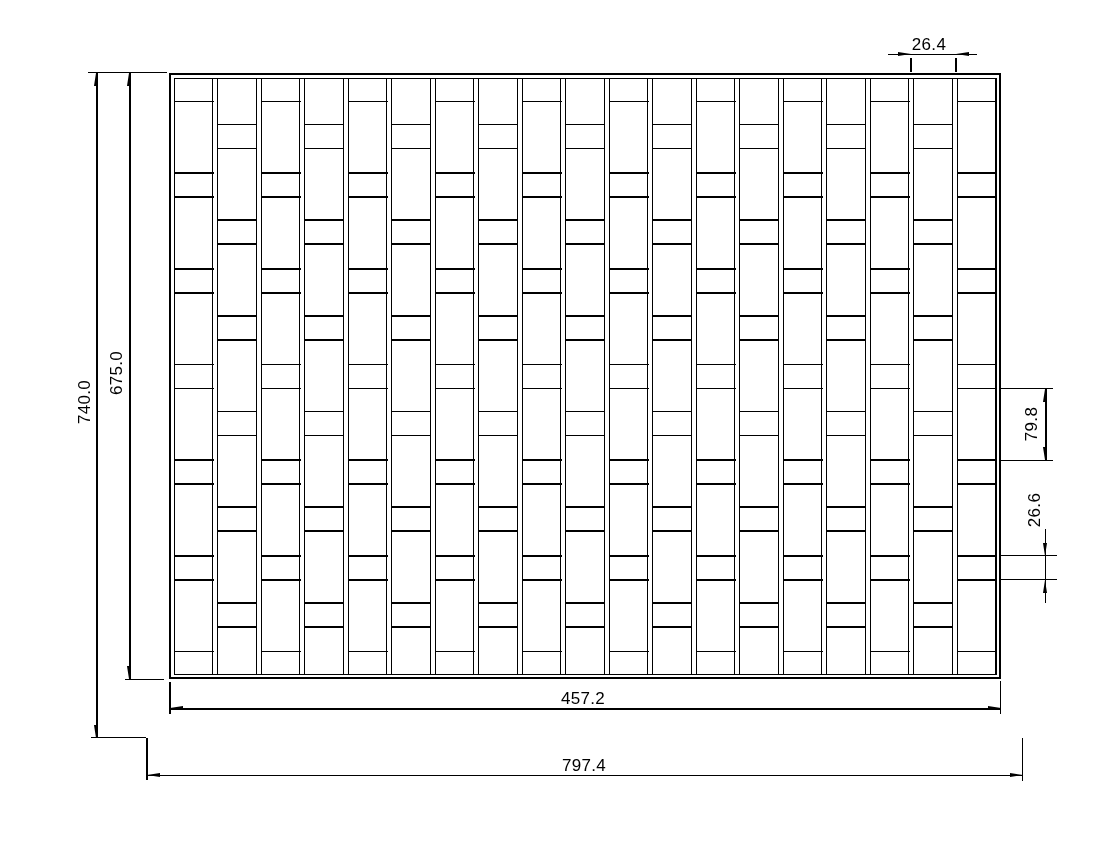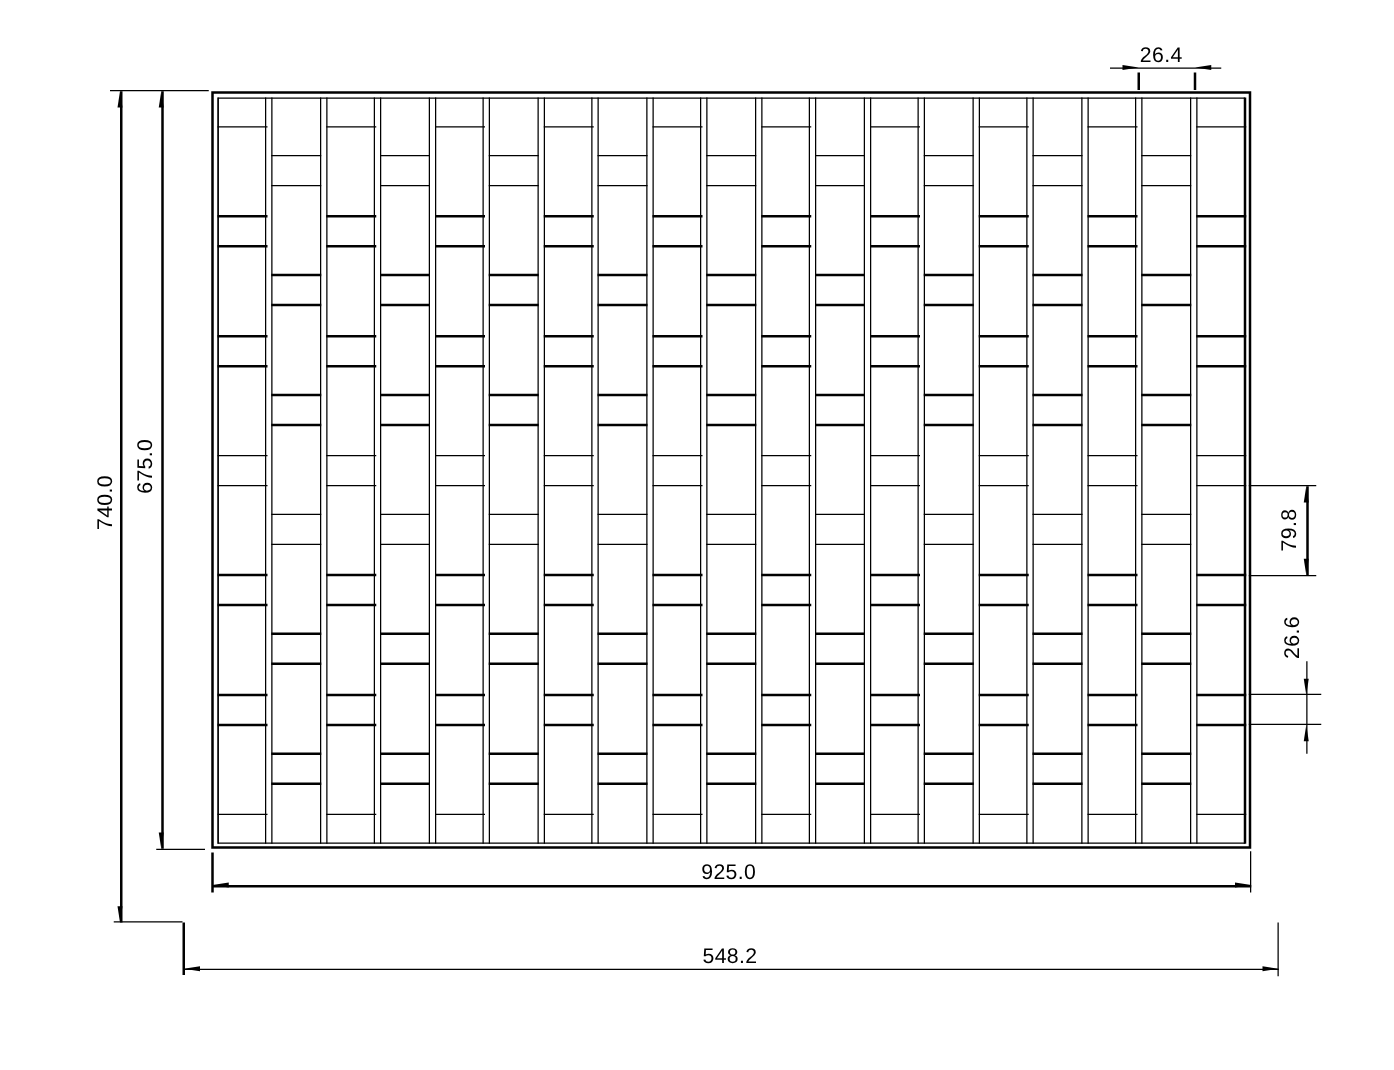--- a/index.html
+++ b/index.html
@@ -304,27 +304,27 @@
     <div class="ln" style="left: 129.3px; top: 73px; width: 1.4px; height: 606.4px;"></div>
     <div class="ln" style="left: 125px; top: 679.1px; width: 39px; height: 1.4px;"></div>
     <div class="arr" style="border-left: 2.6px solid transparent; border-right: 2.6px solid transparent; border-bottom: 13px solid rgb(0, 0, 0); left: 127.4px; top: 73px;"></div>
     <div class="arr" style="border-left: 2.6px solid transparent; border-right: 2.6px solid transparent; border-top: 13px solid rgb(0, 0, 0); left: 127.4px; top: 666.2px;"></div>
     <div class="dim-label" style="left: 116px; top: 373px; transform: translate(-50%, -50%) rotate(-90deg);">675.0</div>
     <div class="ln" style="left: 170px; top: 708.3px; width: 831px; height: 1.4px;"></div>
     <div class="ln" style="left: 169.3px; top: 682px; width: 1.4px; height: 32px;"></div>
     <div class="ln" style="left: 1000px; top: 681px; width: 1.4px; height: 32.6px;"></div>
     <div class="arr" style="border-top: 2.6px solid transparent; border-bottom: 2.6px solid transparent; border-right: 13px solid rgb(0, 0, 0); left: 170.3px; top: 706.4px;"></div>
     <div class="arr" style="border-top: 2.6px solid transparent; border-bottom: 2.6px solid transparent; border-left: 13px solid rgb(0, 0, 0); left: 987.7px; top: 706.4px;"></div>
-    <div class="dim-label" style="left: 583px; top: 698px; transform: translate(-50%, -50%) rotate(0deg);">925.0</div>
+    <div class="dim-label" style="left: 583px; top: 698px; transform: translate(-50%, -50%) rotate(0deg);">457.2</div>
     <div class="ln" style="left: 147px; top: 774.8px; width: 876px; height: 1.4px;"></div>
     <div class="ln" style="left: 146.3px; top: 737.6px; width: 1.4px; height: 42.9px;"></div>
     <div class="ln" style="left: 1022px; top: 738px; width: 1.4px; height: 42.5px;"></div>
     <div class="arr" style="border-top: 2.6px solid transparent; border-bottom: 2.6px solid transparent; border-right: 13px solid rgb(0, 0, 0); left: 147.3px; top: 772.9px;"></div>
     <div class="arr" style="border-top: 2.6px solid transparent; border-bottom: 2.6px solid transparent; border-left: 13px solid rgb(0, 0, 0); left: 1009.7px; top: 772.9px;"></div>
-    <div class="dim-label" style="left: 584px; top: 764.5px; transform: translate(-50%, -50%) rotate(0deg);">548.2</div>
+    <div class="dim-label" style="left: 584px; top: 764.5px; transform: translate(-50%, -50%) rotate(0deg);">797.4</div>
     <div class="ln" style="left: 888px; top: 53.6px; width: 89px; height: 1.4px;"></div>
     <div class="ln" style="left: 910.3px; top: 58px; width: 1.4px; height: 13.5px;"></div>
     <div class="ln" style="left: 955.3px; top: 58px; width: 1.4px; height: 13.5px;"></div>
     <div class="arr" style="border-top: 2.6px solid transparent; border-bottom: 2.6px solid transparent; border-left: 13px solid rgb(0, 0, 0); left: 898px; top: 51.7px;"></div>
     <div class="arr" style="border-top: 2.6px solid transparent; border-bottom: 2.6px solid transparent; border-right: 13px solid rgb(0, 0, 0); left: 956px; top: 51.7px;"></div>
     <div class="dim-label" style="left: 929px; top: 44px; transform: translate(-50%, -50%) rotate(0deg);">26.4</div>
     <div class="ln" style="left: 1045.3px; top: 388.5px; width: 1.4px; height: 71.7px;"></div>
     <div class="ln" style="left: 999px; top: 387.8px; width: 54px; height: 1.4px;"></div>
     <div class="ln" style="left: 999px; top: 459.5px; width: 54px; height: 1.4px;"></div>
     <div class="arr" style="border-left: 2.6px solid transparent; border-right: 2.6px solid transparent; border-bottom: 13px solid rgb(0, 0, 0); left: 1043.4px; top: 388.5px;"></div>

